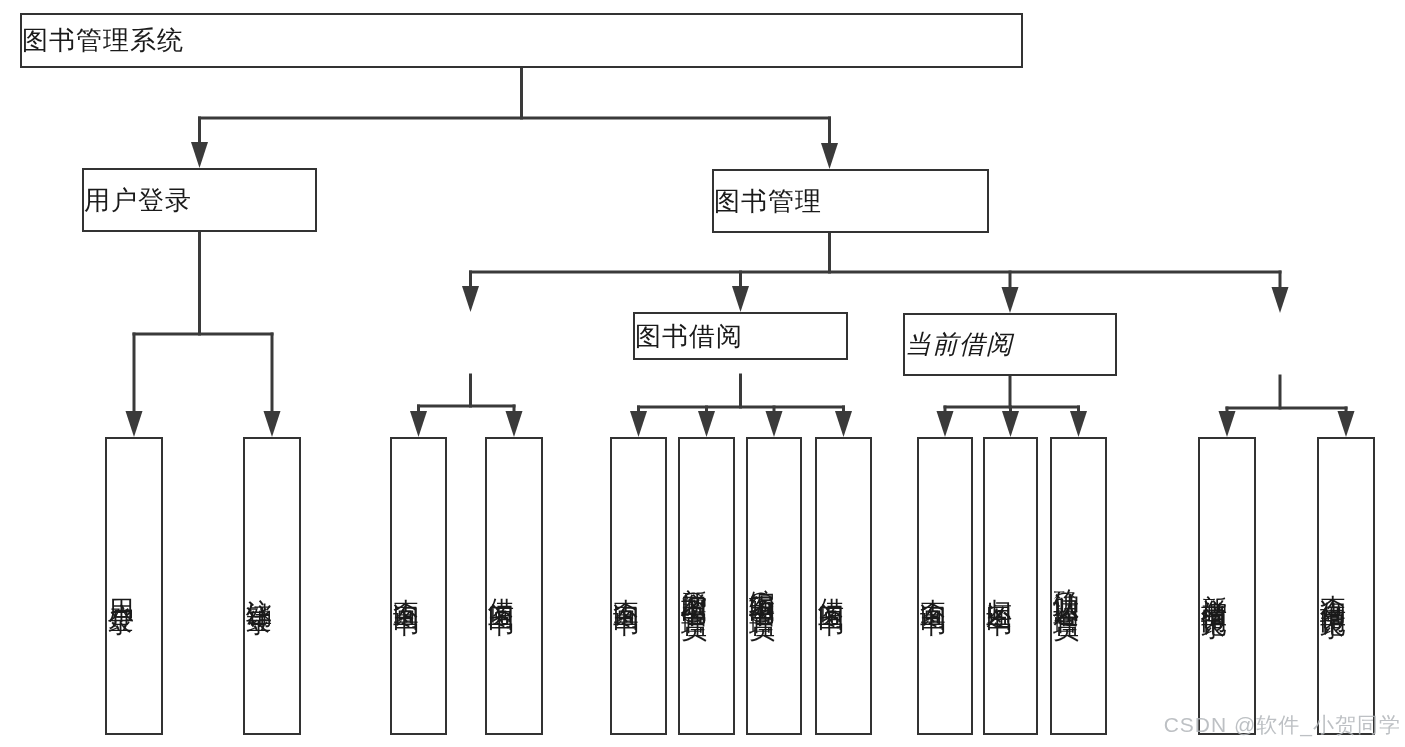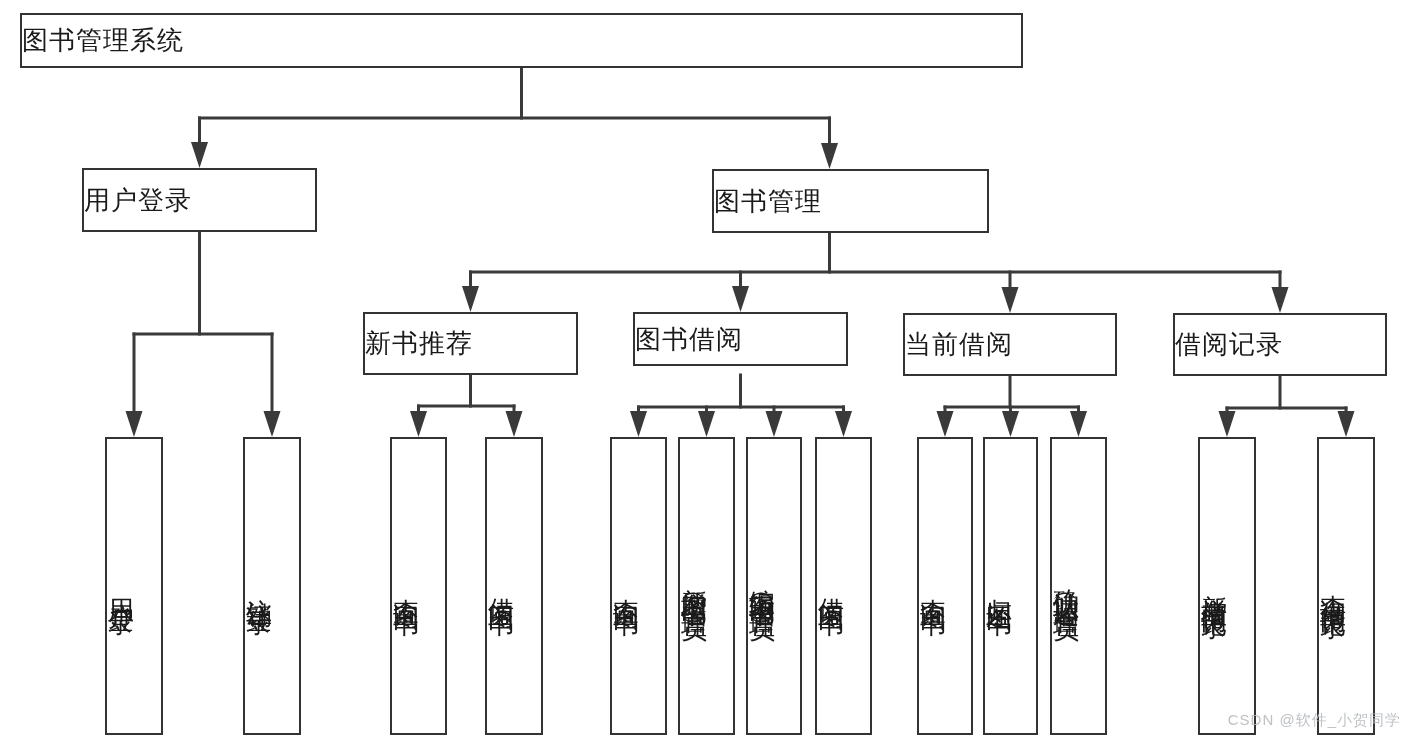--- a/index.html
+++ b/index.html
@@ -36,21 +36,21 @@
   }
   .node.vertical span {
     writing-mode: vertical-rl;
     letter-spacing: 4px;
     white-space: nowrap;
   }
   #watermark {
     position: absolute;
     right: 4px;
     top: 711px;
-    font-size: 15px;
+    font-size: 21px;
     letter-spacing: 1px;
     z-index: 5;
     opacity: 0.85;
   }
 </style>
 </head>
 <body>
 
 <div id="stage">
   <svg id="connectors" xmlns="http://www.w3.org/2000/svg" viewBox="0 0 1405 747">
@@ -111,31 +111,25 @@
   <div id="watermark" title="CSDN @软件_小贺同学" style="color: rgb(178, 182, 186);">CSDN @软件_小贺同学</div>
 <div class="node" style="left: 20px; top: 13px; width: 1003px; height: 55px; border-color: rgb(51, 51, 51); background: rgb(255, 255, 255); color: rgb(26, 26, 26);">
       <span>图书管理系统</span>
     </div>
     <div class="node" style="left: 82px; top: 168px; width: 235px; height: 64px; border-color: rgb(51, 51, 51); background: rgb(255, 255, 255); color: rgb(26, 26, 26);">
       <span>用户登录</span>
     </div>
     <div class="node" style="left: 712px; top: 169px; width: 277px; height: 64px; border-color: rgb(51, 51, 51); background: rgb(255, 255, 255); color: rgb(26, 26, 26);">
       <span>图书管理</span>
     </div>
-    <div class="node" style="left: 363px; top: 312px; width: 215px; height: 63px; border-color: rgb(51, 51, 51); background: rgb(255, 255, 255); color: rgb(26, 26, 26);">
-      <span>新书推荐</span>
-    </div>
-    <div class="node" style="left: 633px; top: 312px; width: 215px; height: 54px; border-color: rgb(51, 51, 51); background: rgb(255, 255, 255); color: rgb(26, 26, 26);">
+    <div class="node" style="left: 633px; top: 312px; width: 215px; height: 48px; border-color: rgb(51, 51, 51); background: rgb(255, 255, 255); color: rgb(26, 26, 26);">
       <span>图书借阅</span>
     </div>
-    <div class="node" style="left: 903px; top: 313px; width: 214px; height: 63px; border-color: rgb(51, 51, 51); background: rgb(255, 255, 255); color: rgb(26, 26, 26);">
+    <div class="node" style="left: 903px; top: 313px; width: 214px; height: 63px; border-color: rgb(51, 51, 51); background: rgb(255, 255, 255); color: rgb(26, 26, 26); font-style: italic;">
       <span>当前借阅</span>
-    </div>
-    <div class="node" style="left: 1173px; top: 313px; width: 214px; height: 63px; border-color: rgb(51, 51, 51); background: rgb(255, 255, 255); color: rgb(26, 26, 26);">
-      <span>借阅记录</span>
     </div>
     <div class="node vertical" style="left: 105px; top: 437px; width: 58px; height: 298px; border-color: rgb(51, 51, 51); background: rgb(255, 255, 255); color: rgb(26, 26, 26);">
       <span>用户登录</span>
     </div>
     <div class="node vertical" style="left: 243px; top: 437px; width: 58px; height: 298px; border-color: rgb(51, 51, 51); background: rgb(255, 255, 255); color: rgb(26, 26, 26);">
       <span>注销登录</span>
     </div>
     <div class="node vertical" style="left: 390px; top: 437px; width: 57px; height: 298px; border-color: rgb(51, 51, 51); background: rgb(255, 255, 255); color: rgb(26, 26, 26);">
       <span>查询图书</span>
     </div>

